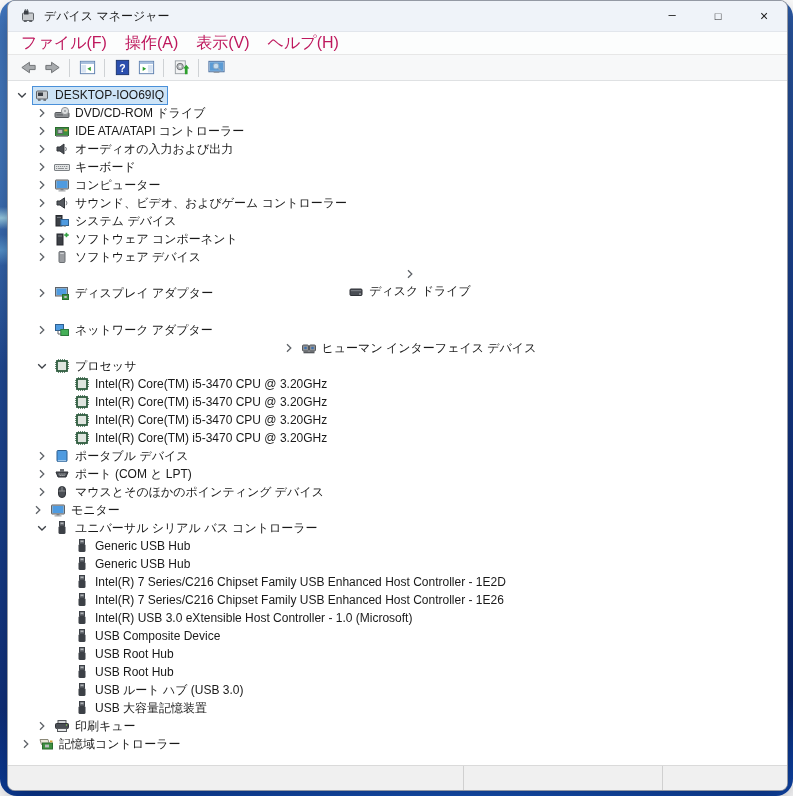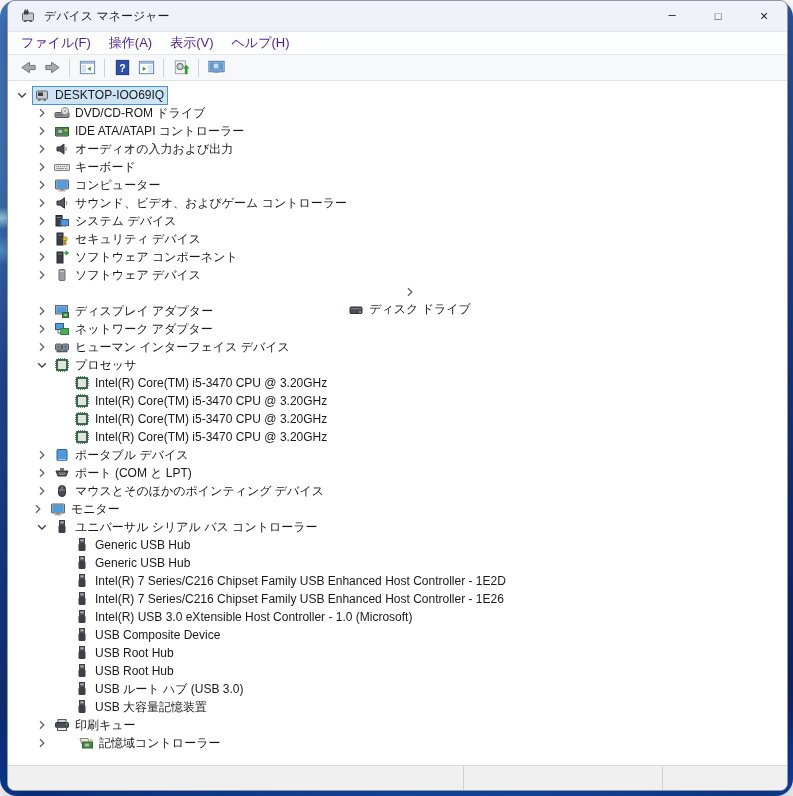--- a/index.html
+++ b/index.html
@@ -38,21 +38,21 @@
     color:#1a1a1a;font-size:13px;cursor:default;}
   .win-btn .glyph{line-height:1;}
   .win-btn[data-name="maximize-button"] .glyph{font-size:11px;transform:translateY(-0.5px);}
   .win-btn[data-name="minimize-button"] .glyph{font-size:13px;transform:translateY(-2px);}
   .win-btn[data-name="close-button"] .glyph{font-size:14px;}
   
   .menubar{
     height:22px;background:#fcfdfd;display:flex;align-items:center;
     padding-left:4px;border-bottom:1px solid #e7e7e7;flex:0 0 auto;
   }
-  .menu-item{font-size:13px;color:#4c1d95;padding:2px 9px;white-space:nowrap;}
+  .menu-item{font-size:16px;color:#be185d;padding:2px 9px;white-space:nowrap;}
   
   .toolbar{
     height:25px;background:#f7f8f9;display:flex;align-items:center;
     padding-left:8px;border-bottom:1px solid #dfe1e3;flex:0 0 auto;
   }
   .tb-btn{width:22px;height:21px;display:flex;align-items:center;justify-content:center;margin:0 1px;}
   .tb-btn .icon{width:19px;height:19px;display:block;}
   .tb-btn svg{width:19px;height:19px;display:block;}
   .tb-sep{width:1px;height:18px;background:#cfd2d5;margin:0 5px;}
   
@@ -330,39 +330,20 @@
             <span class="node-label" data-name="tree-item-label">システム デバイス</span>
           </span>
         </div>
         <div class="tree-row" data-name="tree-item" style="padding-left: 26px;">
           <span class="chev" data-name="chevron-right-icon">
             <svg viewBox="0 0 16 16">
               <path d="M6 4.2 L9.8 8 L6 11.8" fill="none" stroke="#5f6368" stroke-width="1.3"></path>
             </svg>
           </span>
           <span class="row-inner" data-name="tree-item-content">
-            <span class="node-icon" data-name="security-device-icon">
-              <svg viewBox="0 0 16 16">
-                <rect x="3" y="2" width="6" height="12" fill="#3c4046" stroke="#26292e"></rect>
-                <rect x="4" y="3.5" width="4" height="1" fill="#787c82"></rect>
-                <circle cx="11" cy="8" r="2.1" fill="#e8c33c" stroke="#a8861e"></circle>
-                <rect x="10.4" y="9.8" width="1.4" height="3.8" fill="#e8c33c" stroke="#a8861e"></rect>
-                <rect x="11.8" y="11.8" width="1.6" height="1" fill="#e8c33c"></rect>
-              </svg>
-            </span>
-            <span class="node-label" data-name="tree-item-label">セキュリティ デバイス</span>
-          </span>
-        </div>
-        <div class="tree-row" data-name="tree-item" style="padding-left: 26px;">
-          <span class="chev" data-name="chevron-right-icon">
-            <svg viewBox="0 0 16 16">
-              <path d="M6 4.2 L9.8 8 L6 11.8" fill="none" stroke="#5f6368" stroke-width="1.3"></path>
-            </svg>
-          </span>
-          <span class="row-inner" data-name="tree-item-content">
             <span class="node-icon" data-name="software-component-icon">
               <svg viewBox="0 0 16 16">
                 <rect x="3" y="3" width="6" height="11" fill="#3c4046" stroke="#26292e"></rect>
                 <rect x="4" y="4.5" width="4" height="1" fill="#787c82"></rect>
                 <rect x="10.3" y="3.2" width="4.4" height="1.7" fill="#35a345"></rect>
                 <rect x="11.6" y="1.8" width="1.7" height="4.4" fill="#35a345"></rect>
               </svg>
             </span>
             <span class="node-label" data-name="tree-item-label">ソフトウェア コンポーネント</span>
           </span>
@@ -411,38 +392,38 @@
               <svg viewBox="0 0 16 16">
                 <rect x="1.5" y="2.5" width="12" height="8.5" fill="#b9bcbf" stroke="#5f6368"></rect>
                 <rect x="2.5" y="3.5" width="10" height="6.5" fill="#4f9be0"></rect>
                 <rect x="8.5" y="9.5" width="6" height="5" fill="#3d9140" stroke="#2c6b2f"></rect>
                 <rect x="10.3" y="11" width="2.4" height="2" fill="#b9bcbf"></rect>
               </svg>
             </span>
             <span class="node-label" data-name="tree-item-label">ディスプレイ アダプター</span>
           </span>
         </div>
-        <div class="tree-row" data-name="tree-item" style="padding-left: 26px;">
+        <div class="tree-row" data-name="tree-item" style="padding-left: 26px; margin-top: 19px;">
           <span class="chev" data-name="chevron-right-icon">
             <svg viewBox="0 0 16 16">
               <path d="M6 4.2 L9.8 8 L6 11.8" fill="none" stroke="#5f6368" stroke-width="1.3"></path>
             </svg>
           </span>
           <span class="row-inner" data-name="tree-item-content">
             <span class="node-icon" data-name="network-adapter-icon">
               <svg viewBox="0 0 16 16">
                 <rect x="1.5" y="2.5" width="8" height="6" fill="#4f9be0" stroke="#2e5f8f"></rect>
                 <rect x="6.8" y="7.5" width="7.7" height="6" fill="#45b058" stroke="#2c7a3c"></rect>
                 <path d="M4 8.5 L4 12 L7 12" stroke="#5f6368" fill="none"></path>
               </svg>
             </span>
             <span class="node-label" data-name="tree-item-label">ネットワーク アダプター</span>
           </span>
         </div>
-        <div class="tree-row" data-name="tree-item" style="padding-left: 26px;">
+        <div class="tree-row" data-name="tree-item" style="padding-left: 26px; justify-content: center;">
           <span class="chev" data-name="chevron-right-icon">
             <svg viewBox="0 0 16 16">
               <path d="M6 4.2 L9.8 8 L6 11.8" fill="none" stroke="#5f6368" stroke-width="1.3"></path>
             </svg>
           </span>
           <span class="row-inner" data-name="tree-item-content">
             <span class="node-icon" data-name="hid-icon">
               <svg viewBox="0 0 16 16">
                 <rect x="1.5" y="5" width="6" height="6" rx="1" fill="#8e9194" stroke="#55585c"></rect>
                 <rect x="8.5" y="5" width="6" height="6" rx="1" fill="#8e9194" stroke="#55585c"></rect>
@@ -773,21 +754,21 @@
               <svg viewBox="0 0 16 16">
                 <rect x="4" y="2.5" width="8" height="3" fill="#d2d4d6" stroke="#55585c"></rect>
                 <rect x="1.5" y="5.5" width="13" height="5" rx="1" fill="#4a4e54" stroke="#2e3136"></rect>
                 <rect x="3.5" y="10.5" width="9" height="3" fill="#e6e8e9" stroke="#55585c"></rect>
                 <circle cx="12.5" cy="7" r="0.7" fill="#8fd14f"></circle>
               </svg>
             </span>
             <span class="node-label" data-name="tree-item-label">印刷キュー</span>
           </span>
         </div>
-        <div class="tree-row" data-name="tree-item" style="padding-left: 26px; gap: 24px;">
+        <div class="tree-row" data-name="tree-item" style="padding-left: 10px;">
           <span class="chev" data-name="chevron-right-icon">
             <svg viewBox="0 0 16 16">
               <path d="M6 4.2 L9.8 8 L6 11.8" fill="none" stroke="#5f6368" stroke-width="1.3"></path>
             </svg>
           </span>
           <span class="row-inner" data-name="tree-item-content">
             <span class="node-icon" data-name="storage-controller-icon">
               <svg viewBox="0 0 16 16">
                 <path d="M2 3.5 L10 3.5 L11.5 8.5 L3.5 8.5 Z" fill="#e8e6d8" stroke="#8a8878"></path>
                 <rect x="4.5" y="7" width="10" height="6" fill="#3d9140" stroke="#2c6b2f"></rect>

